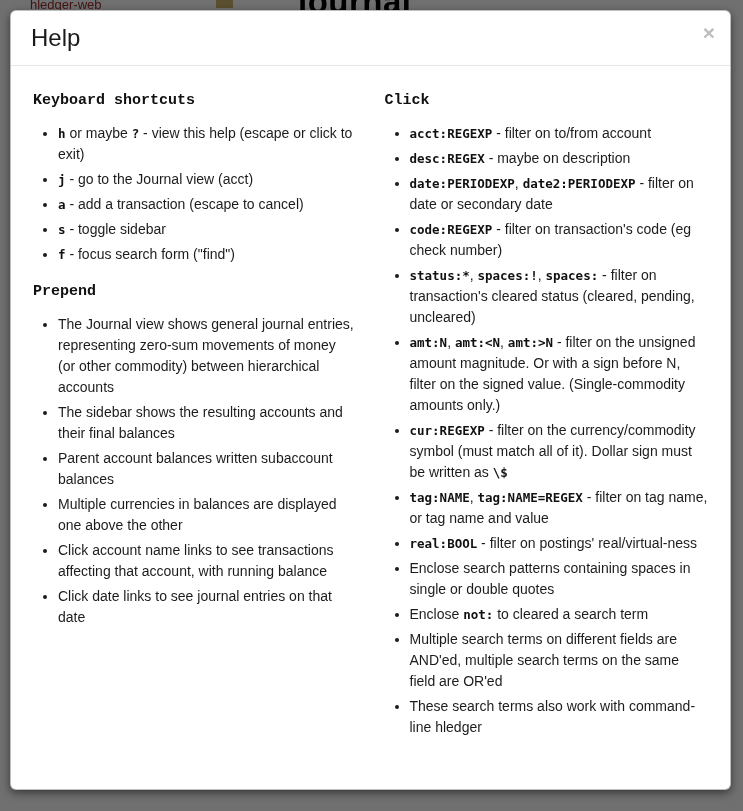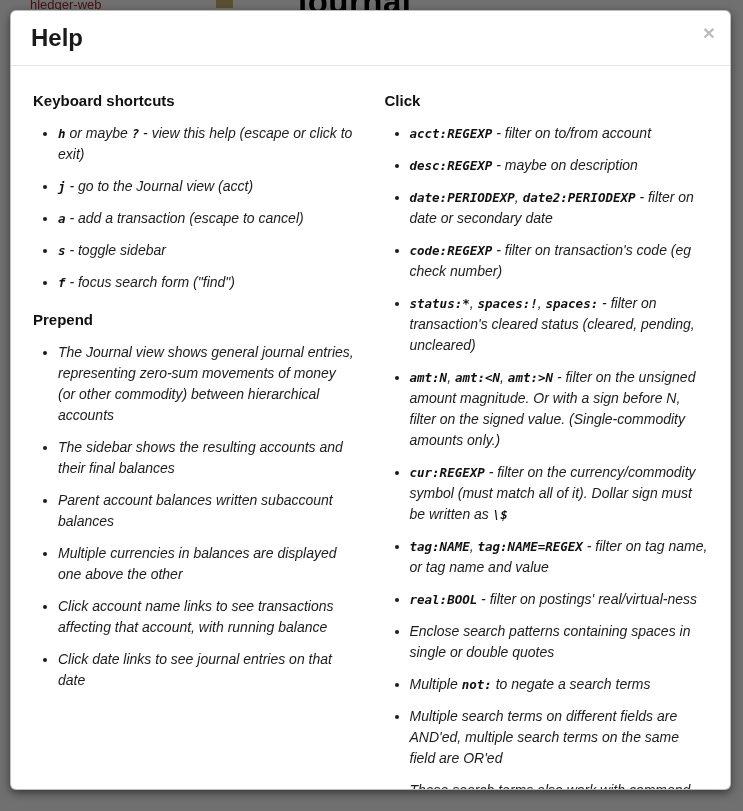--- a/index.html
+++ b/index.html
@@ -46,21 +46,21 @@
     box-shadow: 0 3px 9px rgba(0,0,0,0.5);
     overflow: hidden;
   }
   .modal-header {
     padding: 13px 15px 12px 20px;
     border-bottom: 1px solid #e5e5e5;
   }
   .modal-title {
     margin: 0;
     font-size: 24px;
-    font-weight: 700;
+    font-weight: 400;
     color: #1a1a1a;
     line-height: 1.2;
   }
   .close-btn {
     float: right;
     margin-top: -2px;
     padding: 0;
     background: transparent;
     border: 0;
     font-size: 21px;
@@ -76,31 +76,31 @@
   }
   .col {
     width: 50%;
     padding: 0 14px;
   }
   .col h3 {
     font-size: 15px;
     font-weight: bold;
     color: #111;
     margin: 12px 0 14px 0;
+    font-family: Liberation Mono, monospace;
   }
   .col ul {
     margin: 0 0 18px 0;
     padding-left: 25px;
   }
   .col li {
     font-size: 14px;
     line-height: 1.5;
     color: #1c1c1c;
-    margin: 11px 0 2px 0;
-    font-style: italic;
+    margin: 4px 0 2px 0;
   }
   .col code {
     font-family: "DejaVu Sans Mono", "Liberation Mono", monospace;
     font-weight: bold;
     font-size: 12.5px;
     color: #111;
   }
 </style>
 </head>
 <body>
@@ -135,28 +135,28 @@
           <li><span>Parent account balances written subaccount balances</span></li>
           <li><span>Multiple currencies in balances are displayed one above the other</span></li>
           <li><span>Click account name links to see transactions affecting that account, with running balance</span></li>
           <li><span>Click date links to see journal entries on that date</span></li>
         </ul>
     </div>
     <div class="col">
       <h3>Click</h3>
       <ul>
           <li><code>acct:REGEXP</code><span> - filter on to/from account</span></li>
-          <li><code>desc:REGEXP</code><span> - maybe on description</span></li>
+          <li><code>desc:REGEX</code><span> - maybe on description</span></li>
           <li><code>date:PERIODEXP</code><span>, </span><code>date2:PERIODEXP</code><span> - filter on date or secondary date</span></li>
           <li><code>code:REGEXP</code><span> - filter on transaction's code (eg check number)</span></li>
           <li><code>status:*</code><span>, </span><code>spaces:!</code><span>, </span><code>spaces:</code><span> - filter on transaction's cleared status (cleared, pending, uncleared)</span></li>
           <li><code>amt:N</code><span>, </span><code>amt:&lt;N</code><span>, </span><code>amt:&gt;N</code><span> - filter on the unsigned amount magnitude. Or with a sign before N, filter on the signed value. (Single-commodity amounts only.)</span></li>
           <li><code>cur:REGEXP</code><span> - filter on the currency/commodity symbol (must match all of it). Dollar sign must be written as </span><code>\$</code></li>
           <li><code>tag:NAME</code><span>, </span><code>tag:NAME=REGEX</code><span> - filter on tag name, or tag name and value</span></li>
           <li><code>real:BOOL</code><span> - filter on postings' real/virtual-ness</span></li>
           <li><span>Enclose search patterns containing spaces in single or double quotes</span></li>
-          <li><span>Multiple </span><code>not:</code><span> to negate a search terms</span></li>
+          <li><span>Enclose </span><code>not:</code><span> to cleared a search term</span></li>
           <li><span>Multiple search terms on different fields are AND'ed, multiple search terms on the same field are OR'ed</span></li>
           <li><span>These search terms also work with command-line hledger</span></li>
         </ul>
     </div>
   </div>
 </div>
 
 </body></html>

